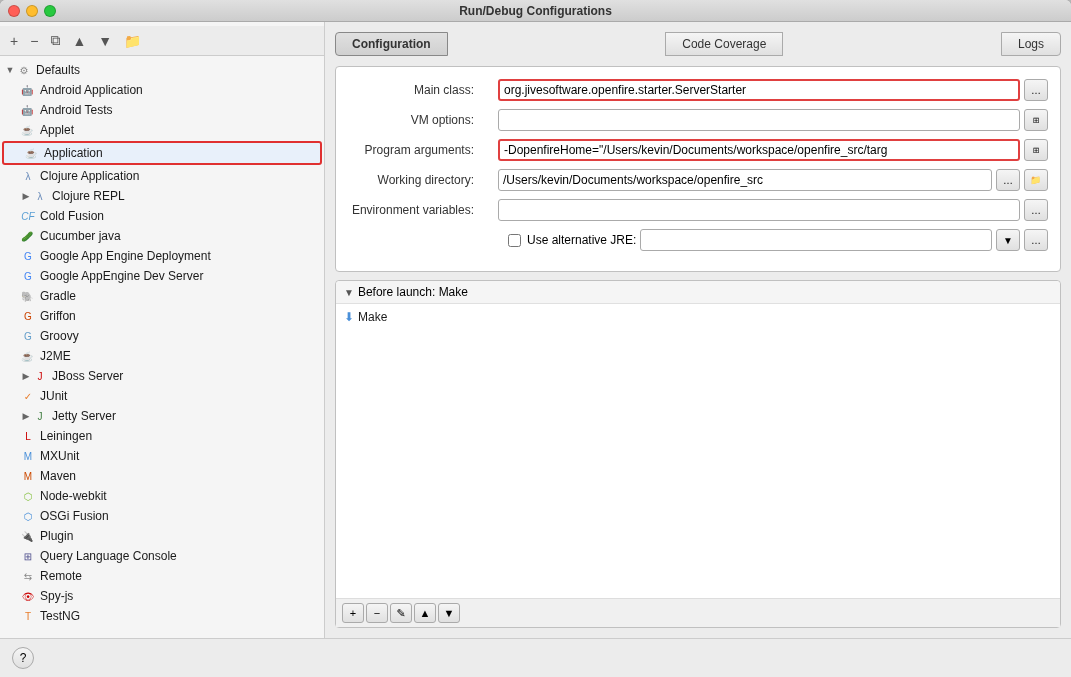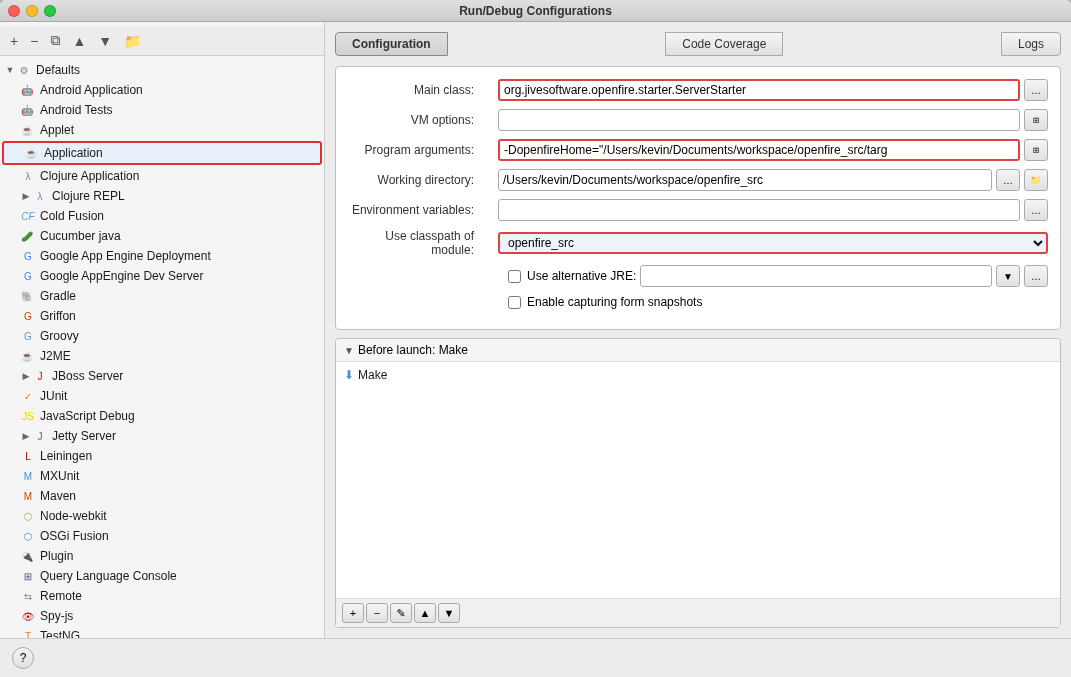--- a/index.html
+++ b/index.html
@@ -452,24 +452,20 @@
           <span class="expand-arrow">▶</span>
           <span class="icon icon-jboss">J</span>
           <span class="label">JBoss Server</span>
         </div>
 
         <div class="tree-item" style="padding-left: 20px;">
           <span class="icon icon-junit">✓</span>
           <span class="label">JUnit</span>
         </div>
 
-        <div class="tree-item" style="padding-left: 20px;">
-          <span class="icon icon-js">JS</span>
-          <span class="label">JavaScript Debug</span>
-        </div>
 
         <div class="tree-item" style="padding-left: 20px;">
           <span class="expand-arrow">▶</span>
           <span class="icon icon-jetty">J</span>
           <span class="label">Jetty Server</span>
         </div>
 
         <div class="tree-item" style="padding-left: 20px;">
           <span class="icon icon-lein">L</span>
           <span class="label">Leiningen</span>
@@ -557,39 +553,29 @@
           <button class="form-btn-small">…</button>
           <button class="form-btn-small" style="font-size:9px;">📁</button>
         </div>
 
         <div class="form-row">
           <span class="form-label">Environment variables:</span>
           <input class="form-input" type="text" style="">
           <button class="form-btn-small">…</button>
         </div>
 
-        <div class="form-row">
-          <span class="form-label">Use classpath of module:</span>
-          <select class="form-select">
-            <option>openfire_src</option>
-          </select>
-        </div>
 
         <div class="checkbox-row">
           <input type="checkbox" style="">
           <span>Use alternative JRE:</span>
           <input class="form-input" type="text" style="margin-left: 4px; flex: 1 1 0%;">
           <button class="dropdown-btn">▼</button>
           <button class="form-btn-small">…</button>
         </div>
 
-        <div class="checkbox-row">
-          <input type="checkbox" style="">
-          <span>Enable capturing form snapshots</span>
-        </div>
       </div>
 
       <div class="before-launch">
         <div class="before-launch-header">
           <span class="arrow">▼</span>
           <span>Before launch: Make</span>
         </div>
         <div class="before-launch-content">
           <div class="launch-item">
             <span class="icon" style="color:#4a90d9; margin-right:4px;">⬇</span>

